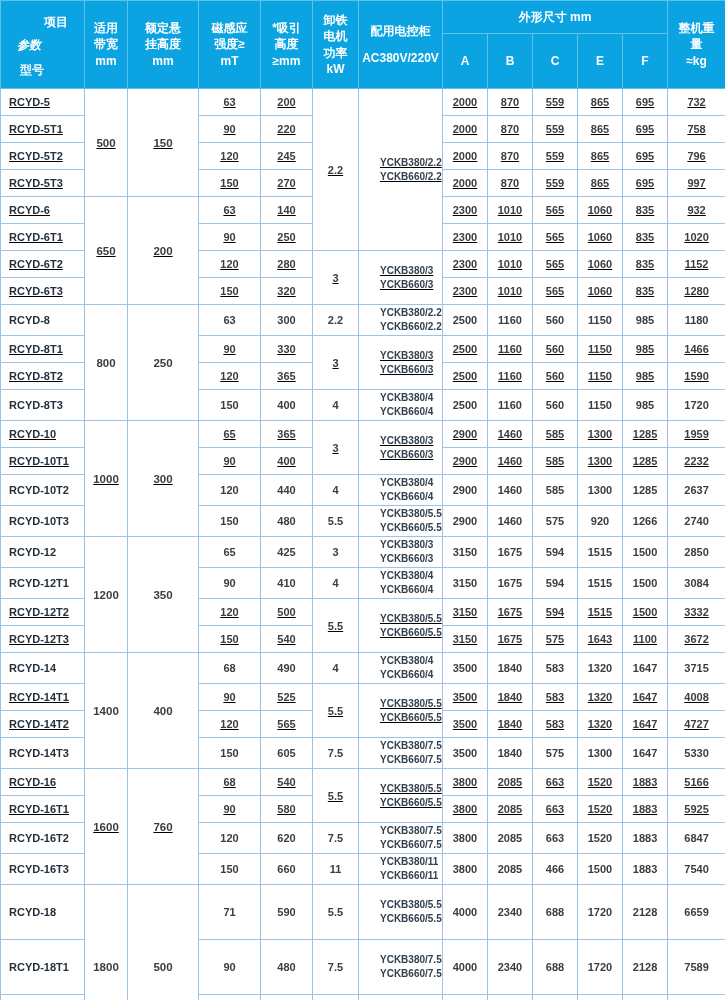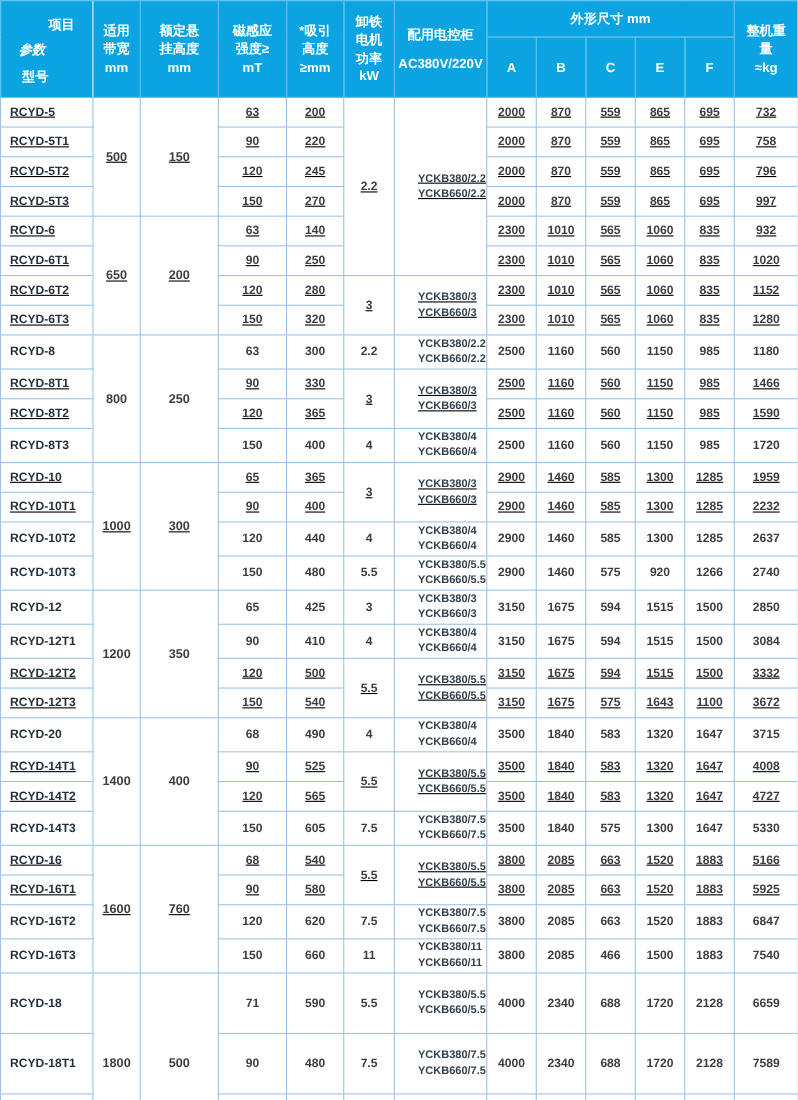--- a/index.html
+++ b/index.html
@@ -345,21 +345,21 @@
         <td class="num">150</td>
         <td class="num">540</td>
         <td class="num">3150</td>
         <td class="num">1675</td>
         <td class="num">575</td>
         <td class="num">1643</td>
         <td class="num">1100</td>
         <td class="num">3672</td>
       </tr>
       <tr class="mid">
-        <td class="model">RCYD-20</td>
+        <td class="model">RCYD-14</td>
         <td rowspan="4" class="big">1400</td>
         <td rowspan="4" class="big">400</td>
         <td class="num">68</td>
         <td class="num">490</td>
         <td class="motor">4</td>
         <td class="cab">YCKB380/4
 YCKB660/4</td>
         <td class="num">3500</td>
         <td class="num">1840</td>
         <td class="num">583</td>

